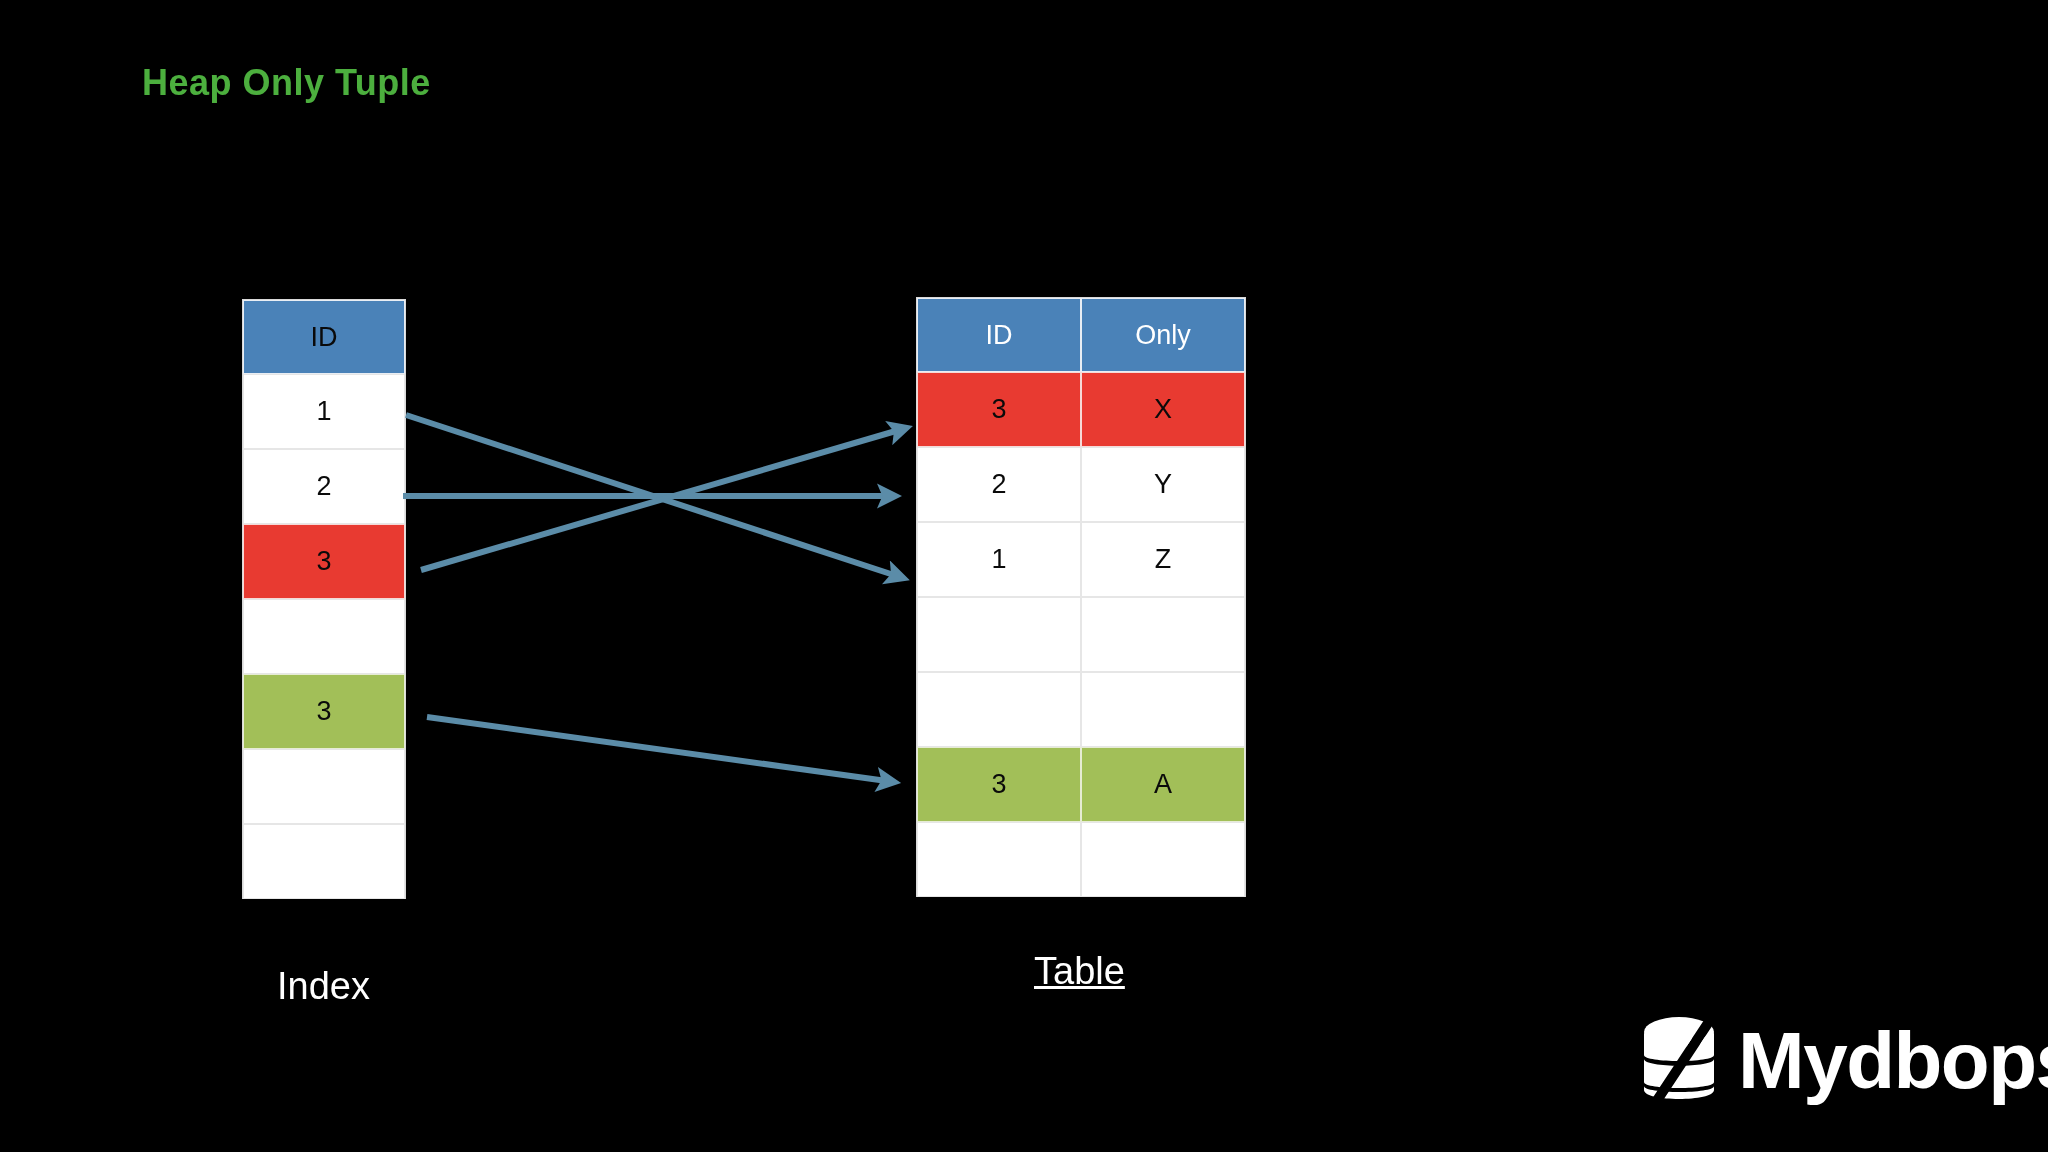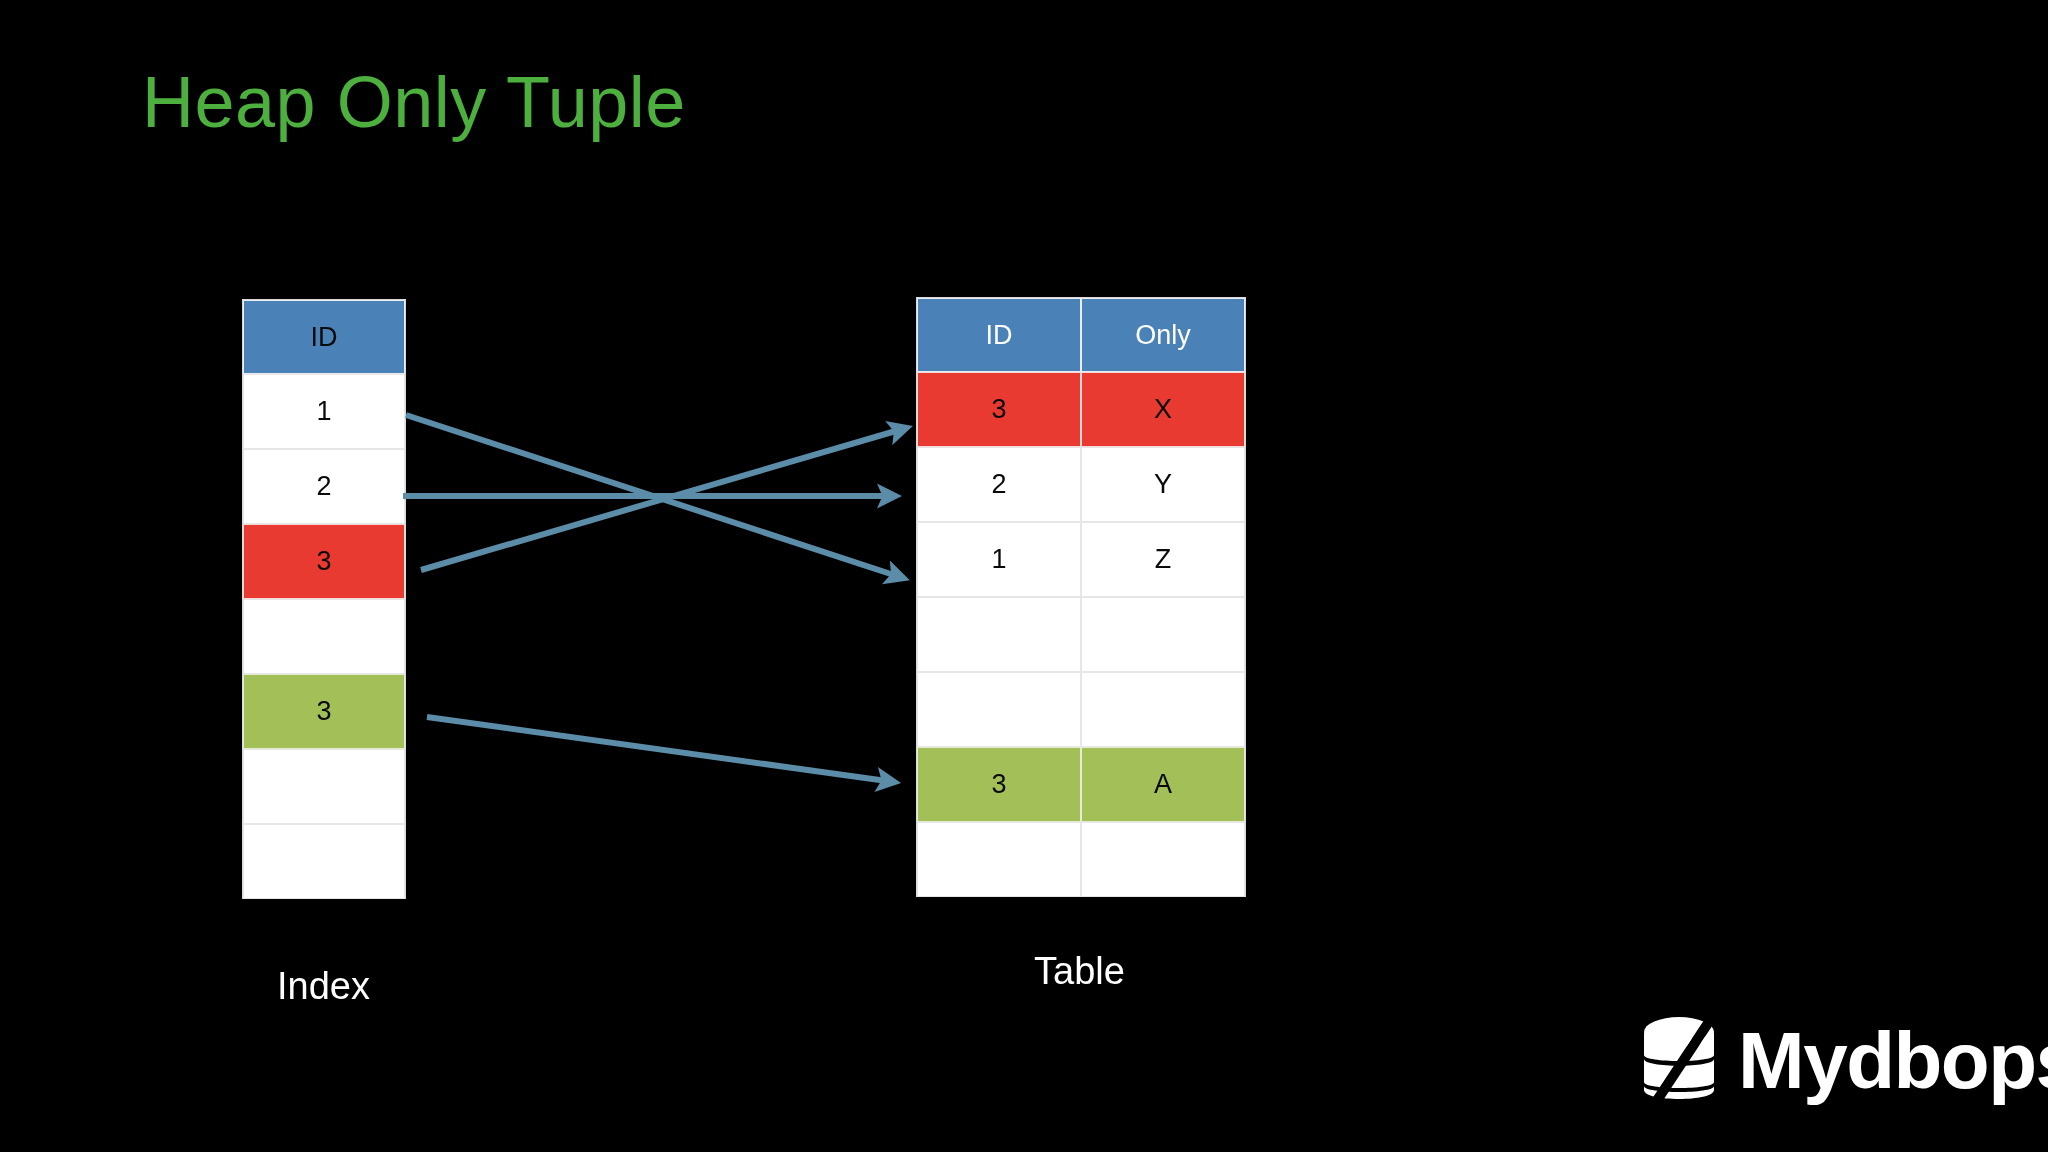--- a/index.html
+++ b/index.html
@@ -18,24 +18,24 @@
     position: absolute;
     inset: 0;
     background: #000000;
   }
 
   
   #slide-title {
     position: absolute;
     left: 142px;
     top: 63px;
-    font-size: 72px;
+    font-size: 36px;
     line-height: 1.1;
     color: #4CAF3E;
-    font-weight: 400;
+    font-weight: 700;
     letter-spacing: 0.5px;
     white-space: nowrap;
   }
 
   
   .tbl {
     position: absolute;
     box-sizing: border-box;
     border-collapse: separate;
     background: #e8e8e8;
@@ -95,21 +95,21 @@
   #heap-table .cell { width: 50%; }
 
   
   .caption {
     position: absolute;
     color: #ffffff;
     font-size: 38px;
     white-space: nowrap;
   }
   #index-caption { left: 277px; top: 965px; }
-  #table-caption { left: 1034px; top: 950px; }
+  #table-caption { left: 1034px; top: 950px; text-decoration: underline; }
 
   
   #arrows-layer {
     position: absolute;
     left: 0; top: 0;
     width: 2048px; height: 1152px;
     pointer-events: none;
   }
 
   

